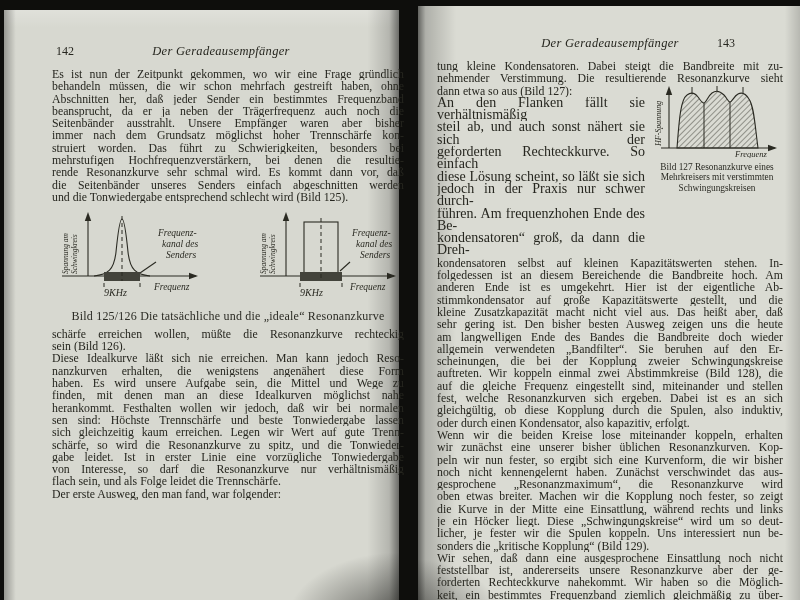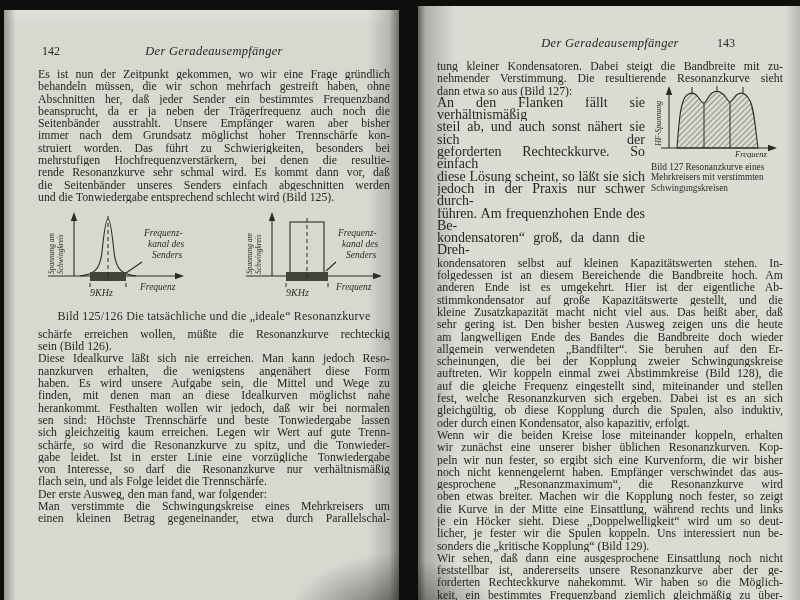--- a/index.html
+++ b/index.html
@@ -5,21 +5,21 @@
   html,body{margin:0;padding:0;}
   body{
     width:800px;height:600px;overflow:hidden;position:relative;
     background:#0e0e0c;
     font-family:"Liberation Serif","DejaVu Serif",serif;
     color:#26261f;
   }
   .page{position:absolute;box-sizing:border-box;}
   #left-page{
     left:4px;top:10px;width:395px;height:590px;
-    padding:34px 9px 0 34px;
+    padding:34px 9px 0 48px;
     background:
       radial-gradient(130% 55% at 100% 104%, rgba(10,10,8,.62) 0%, rgba(10,10,8,0) 22%),
       linear-gradient(to right, rgba(0,0,0,.30) 0, rgba(0,0,0,0) 3%),
       linear-gradient(to left, rgba(0,0,0,.50) 0, rgba(0,0,0,.16) 2.5%, rgba(0,0,0,0) 8%),
       linear-gradient(to bottom, rgba(255,255,255,.22) 0, rgba(0,0,0,0) 3%),
       #d7d8d0;
   }
   #right-page{
     left:418px;top:6px;width:382px;height:594px;
     padding:30px 17px 0 19px;
@@ -38,21 +38,21 @@
   #right-page .body-text{width:346px;}
   .tline{text-align:justify;text-align-last:justify;overflow:hidden;}
   .para .tline:last-child{text-align-last:left;}
   .para.cont .tline:last-child{text-align-last:justify;}
   .fig-block{margin:7px 0 6px 0;}
   .fig-caption{font-size:12px;text-align:center;margin-top:3px;letter-spacing:.2px;color:#2b2b24;}
   svg text{fill:#2a2a22;}
   .wrap-row{display:flex;align-items:flex-start;}
   .narrow-col{width:208px;font-size:14px;line-height:12.3px;}
   .fig127-box{width:132px;margin-left:6px;margin-top:-13px;}
-  .fig127-caption{font-size:9.3px;line-height:10.3px;margin-top:2px;color:#2b2b24;}
+  .fig127-caption{font-size:9.3px;line-height:10.3px;text-align:center;margin-top:2px;color:#2b2b24;}
 </style>
 </head>
 <body>
 
 <div class="page" id="left-page">
   <div class="page-header">
     <span class="page-number">142</span>
     <span class="running-title">Der Geradeausempfänger</span>
   </div>
   <div class="body-text">
@@ -127,35 +127,31 @@
         <div class="tline">sen sind: Höchste Trennschärfe und beste Tonwiedergabe lassen</div>
         <div class="tline">sich gleichzeitig kaum erreichen. Legen wir Wert auf gute Trenn-</div>
         <div class="tline">schärfe, so wird die Resonanzkurve zu spitz, und die Tonwieder-</div>
         <div class="tline">gabe leidet. Ist in erster Linie eine vorzügliche Tonwiedergabe</div>
         <div class="tline">von Interesse, so darf die Resonanzkurve nur verhältnismäßig</div>
         <div class="tline">flach sein, und als Folge leidet die Trennschärfe.</div>
       </div>
     <div class="para">
         <div class="tline">Der erste Ausweg, den man fand, war folgender:</div>
       </div>
-    <div class="para cont">
-        <div class="tline">Man verstimmte die Schwingungskreise eines Mehrkreisers um</div>
-        <div class="tline">einen kleinen Betrag gegeneinander, etwa durch Parallelschal-</div>
-      </div>
   </div>
 </div>
 
 <div class="page" id="right-page">
   <div class="page-header">
     <span class="running-title">Der Geradeausempfänger</span>
     <span class="page-number">143</span>
   </div>
   <div class="body-text">
     <div class="para">
-        <div class="tline">tung kleiner Kondensatoren. Dabei steigt die Bandbreite mit zu-</div>
+        <div class="tline">tung kleine Kondensatoren. Dabei steigt die Bandbreite mit zu-</div>
         <div class="tline">nehmender Verstimmung. Die resultierende Resonanzkurve sieht</div>
         <div class="tline">dann etwa so aus (Bild 127):</div>
       </div>
 
     <div class="wrap-row">
       <div class="narrow-col cont">
           <div class="tline">An den Flanken fällt sie verhältnismäßig</div>
           <div class="tline">steil ab, und auch sonst nähert sie sich der</div>
           <div class="tline">geforderten Rechteckkurve. So einfach</div>
           <div class="tline">diese Lösung scheint, so läßt sie sich</div>
@@ -201,25 +197,25 @@
         <div class="tline">auftreten. Wir koppeln einmal zwei Abstimmkreise (Bild 128), die</div>
         <div class="tline">auf die gleiche Frequenz eingestellt sind, miteinander und stellen</div>
         <div class="tline">fest, welche Resonanzkurven sich ergeben. Dabei ist es an sich</div>
         <div class="tline">gleichgültig, ob diese Kopplung durch die Spulen, also induktiv,</div>
         <div class="tline">oder durch einen Kondensator, also kapazitiv, erfolgt.</div>
       </div>
     <div class="para">
         <div class="tline">Wenn wir die beiden Kreise lose miteinander koppeln, erhalten</div>
         <div class="tline">wir zunächst eine unserer bisher üblichen Resonanzkurven. Kop-</div>
         <div class="tline">peln wir nun fester, so ergibt sich eine Kurvenform, die wir bisher</div>
-        <div class="tline">noch nicht kennengelernt haben. Empfänger verschwindet das aus-</div>
+        <div class="tline">noch nicht kennengelernt haben. Zunächst verschwindet das aus-</div>
         <div class="tline">gesprochene „Resonanzmaximum“, die Resonanzkurve wird</div>
         <div class="tline">oben etwas breiter. Machen wir die Kopplung noch fester, so zeigt</div>
         <div class="tline">die Kurve in der Mitte eine Einsattlung, während rechts und links</div>
-        <div class="tline">je ein Höcker sieht. Diese „Doppelwelligkeit“ wird um so deut-</div>
+        <div class="tline">je ein Höcker liegt. Diese „Schwingungskreise“ wird um so deut-</div>
         <div class="tline">licher, je fester wir die Spulen koppeln. Uns interessiert nun be-</div>
         <div class="tline">sonders die „kritische Kopplung“ (Bild 129).</div>
       </div>
     <div class="para cont">
         <div class="tline">Wir sehen, daß dann eine ausgesprochene Einsattlung noch nicht</div>
         <div class="tline">feststellbar ist, andererseits unsere Resonanzkurve aber der ge-</div>
         <div class="tline">forderten Rechteckkurve nahekommt. Wir haben so die Möglich-</div>
         <div class="tline">keit, ein bestimmtes Frequenzband ziemlich gleichmäßig zu über-</div>
         <div class="tline">tragen. Man nennt Kreise, die in sehen Art gekoppelt werden,</div>
       </div>

